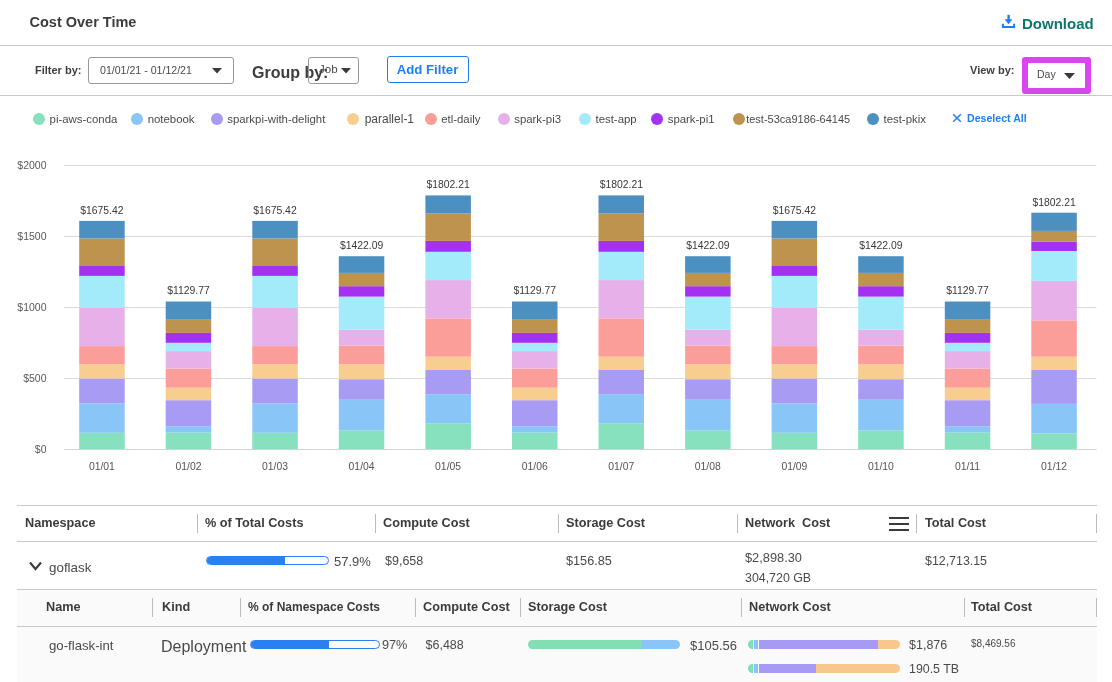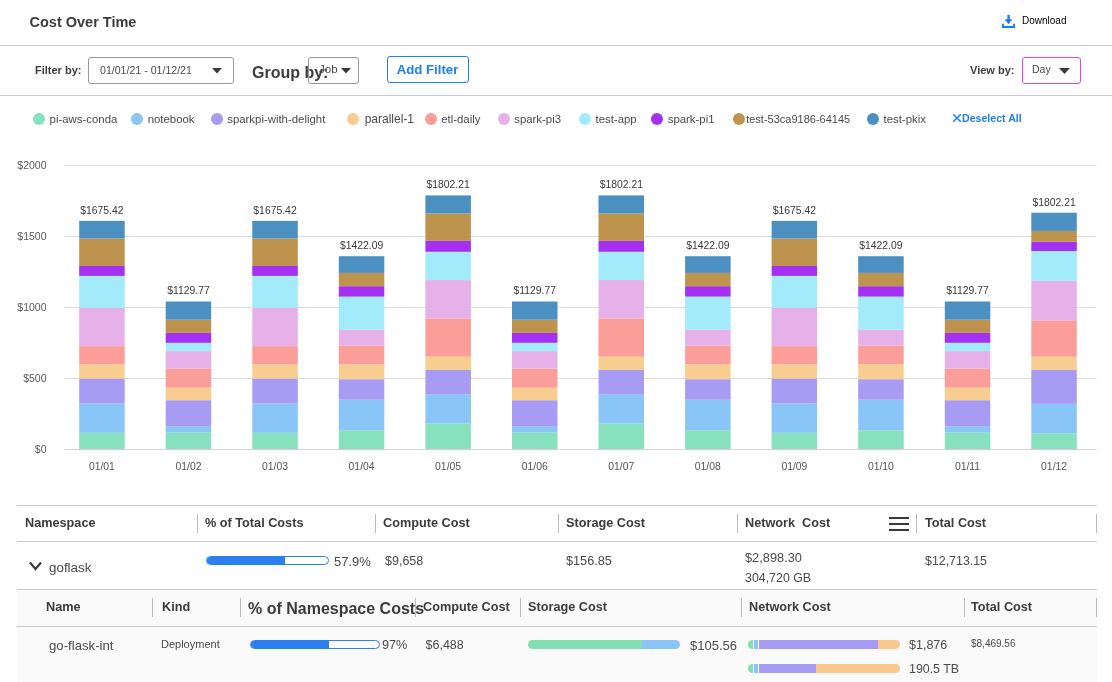--- a/index.html
+++ b/index.html
@@ -13,42 +13,42 @@
 <body>
 
 <div class="abs" style="left:29.5px;top:13.5px;font-size:14.5px;font-weight:bold;color:#3c3c3c">Cost Over Time</div>
 <div class="abs" style="left:1001px;top:14px">
   <svg width="15" height="15" viewBox="0 0 15 15">
     <rect x="6.4" y="0.8" width="2.4" height="5.4" fill="#1f7ef2"></rect>
     <path d="M3.6 5.3 L11.4 5.3 L7.5 10.2 Z" fill="#1f7ef2"></path>
     <path d="M1.9 9.8 L1.9 13 L13.1 13 L13.1 9.8" stroke="#1f7ef2" stroke-width="2" fill="none"></path>
   </svg>
 </div>
-<div class="abs" style="left:1022px;top:15px;font-size:10px;font-weight:normal;color:#000000">Download</div>
+<div class="abs" style="left:1022px;top:15px;font-size:15px;font-weight:bold;color:#0f766e">Download</div>
 <div class="hline" style="left:0;top:45px;width:1112px"></div>
 
 <div class="abs" style="left:35px;top:63.5px;font-size:11px;font-weight:bold;color:#3d3d3d">Filter by:</div>
 <div class="abs" style="left:88px;top:56.5px;width:144px;height:25px;border:1px solid #999;border-radius:3px">
   <span style="position:absolute;left:11px;top:6px;font-size:10.6px;color:#4a4a4a">01/01/21 - 01/12/21</span>
   <svg style="position:absolute;right:11px;top:10.5px" width="10" height="5.5" viewBox="0 0 10 5.5">
       <path d="M0 0 L10 0 L5 5.5 Z" fill="#3a3a3a"></path>
     </svg>
 </div>
 <div class="abs" style="left:252px;top:63.5px;font-size:16px;font-weight:bold;color:#3d3d3d">Group by:</div>
 <div class="abs" style="left:308px;top:56.5px;width:49px;height:25px;border:1px solid #999;border-radius:3px">
   <span style="position:absolute;left:10px;top:5.5px;font-size:11.5px;color:#4a4a4a">Job</span>
   <svg style="position:absolute;right:7px;top:10.5px" width="10" height="5.5" viewBox="0 0 10 5.5">
       <path d="M0 0 L10 0 L5 5.5 Z" fill="#3a3a3a"></path>
     </svg>
 </div>
 <div class="abs" style="left:386.5px;top:55.5px;width:80px;height:25px;border:1.5px solid #1f7ef2;border-radius:3px;display:flex;align-items:center;justify-content:center">
   <span style="font-size:13.2px;font-weight:bold;color:#1f7ef2">Add Filter</span>
 </div>
 <div class="abs" style="left:970px;top:63.5px;font-size:11px;font-weight:bold;color:#3d3d3d">View by:</div>
-<div class="abs" style="left:1022px;top:56.5px;width:57px;height:25px;border:1px solid #d946ef;border-radius:3px">
+<div class="abs" style="left:1022px;top:56.5px;width:57px;height:25px;border:6px solid #d946ef;border-radius:3px">
   <span style="position:absolute;left:9px;top:5.5px;font-size:10.5px;color:#4a4a4a">Day</span>
   <svg style="position:absolute;right:10px;top:10px" width="11" height="6" viewBox="0 0 11 6">
       <path d="M0 0 L11 0 L5.5 6 Z" fill="#3a3a3a"></path>
     </svg>
 </div>
 <div class="hline" style="left:0;top:95px;width:1112px"></div>
 
 <div style="position:absolute;left:33.1px;top:112.8px;height:12px;display:flex;align-items:center">
     <span style="width:12px;height:12px;border-radius:50%;background:#87e0be;display:inline-block;flex:none"></span>
     <span style="margin-left:4.5px;font-size:11.4px;color:#4a4a4a;white-space:nowrap">pi-aws-conda</span>
@@ -86,21 +86,21 @@
     <span style="margin-left:1px;font-size:11px;color:#4a4a4a;white-space:nowrap">test-53ca9186-64145</span>
   </div>
 <div style="position:absolute;left:867px;top:112.8px;height:12px;display:flex;">
     <span style="width:12px;height:12px;border-radius:50%;background:#4c90c2;display:inline-block;flex:none"></span>
     <span style="margin-left:4.5px;font-size:11.4px;color:#4a4a4a;white-space:nowrap">test-pkix</span>
   </div>
 <div style="position:absolute;left:952px;top:111px;height:14px;display:flex;align-items:center;color:#1f7ef2">
     <svg width="10" height="10" viewBox="0 0 10 10">
       <path d="M1.2 1.2 L8.8 8.8 M8.8 1.2 L1.2 8.8" stroke="#1f7ef2" stroke-width="1.5"></path>
     </svg>
-    <span style="font-size:10.6px;font-weight:bold;white-space:nowrap">Deselect All</span>
+    <span style="margin-left:5px;font-size:10.6px;font-weight:bold;white-space:nowrap">Deselect All</span>
   </div>
 
 <svg width="1112" height="340" style="position:absolute;left:0;top:140px" font-family="Liberation Sans, sans-serif">
 <line x1="64" y1="25.5" x2="1096.5" y2="25.5" stroke="#dcdcdc" stroke-width="1"></line>
 <text x="46.5" y="29.3" text-anchor="end" font-size="10.5" fill="#5a5a5a">$2000</text>
 <line x1="64" y1="96.5" x2="1096.5" y2="96.5" stroke="#dcdcdc" stroke-width="1"></line>
 <text x="46.5" y="100.3" text-anchor="end" font-size="10.5" fill="#5a5a5a">$1500</text>
 <line x1="64" y1="167.5" x2="1096.5" y2="167.5" stroke="#dcdcdc" stroke-width="1"></line>
 <text x="46.5" y="171.3" text-anchor="end" font-size="10.5" fill="#5a5a5a">$1000</text>
 <line x1="64" y1="238.5" x2="1096.5" y2="238.5" stroke="#dcdcdc" stroke-width="1"></line>
@@ -287,34 +287,34 @@
 <div class="cell" style="left:745px;top:550px;font-size:12.8px">$2,898.30</div>
 <div class="cell" style="left:745px;top:570.5px;font-size:12.4px">304,720 GB</div>
 <div class="cell" style="left:925px;top:554px;font-size:12.4px">$12,713.15</div>
 
 <div class="abs" style="left:17px;top:589px;width:1080px;height:93px;background:#fafafa"></div>
 <div class="hline" style="left:17px;top:589px;width:1080px"></div>
 <div class="hdr" style="left:46px;top:600px">Name</div>
 <div class="vsep" style="left:152px;top:598px;height:19px"></div>
 <div class="hdr" style="left:162px;top:600px">Kind</div>
 <div class="vsep" style="left:240px;top:598px;height:19px"></div>
-<div class="hdr" style="left:248px;top:600px;font-size:16px">% of Namespace Costs</div>
+<div class="hdr" style="left:248px;top:600px;font-size:12px">% of Namespace Costs</div>
 <div class="vsep" style="left:415px;top:598px;height:19px"></div>
 <div class="hdr" style="left:423px;top:600px">Compute Cost</div>
 <div class="vsep" style="left:520px;top:598px;height:19px"></div>
 <div class="hdr" style="left:528px;top:600px">Storage Cost</div>
 <div class="vsep" style="left:741px;top:598px;height:19px"></div>
 <div class="hdr" style="left:749px;top:600px">Network Cost</div>
 <div class="vsep" style="left:964px;top:598px;height:19px"></div>
 <div class="vsep" style="left:1096px;top:598px;height:19px"></div>
 <div class="hdr" style="left:971px;top:600px">Total Cost</div>
 <div class="hline" style="left:17px;top:625.5px;width:1080px"></div>
 
 <div class="cell" style="left:49px;top:637.5px;font-size:13.2px">go-flask-int</div>
-<div class="cell" style="left:161px;top:637.5px;font-size:11px">Deployment</div>
+<div class="cell" style="left:161px;top:637.5px;font-size:16px">Deployment</div>
 <div class="abs" style="left:250px;top:640px;width:128px;height:7px;border:1px solid #2b7ff0;border-radius:5px">
   <div style="width:61%;height:100%;background:#2b7ff0;border-radius:4px 0 0 4px"></div>
 </div>
 <div class="cell" style="left:382px;top:637.5px;font-size:12.7px">97%</div>
 <div class="cell" style="left:425.5px;top:637.5px;font-size:12.5px">$6,488</div>
 <div class="abs" style="left:528px;top:640px;width:152px;height:9px;border-radius:5px;overflow:hidden;display:flex">
   <div style="width:74.7%;background:#82deb3"></div>
   <div style="flex:1;background:#8ac4f8"></div>
 </div>
 <div class="cell" style="left:690px;top:637.5px;font-size:13px">$105.56</div>

